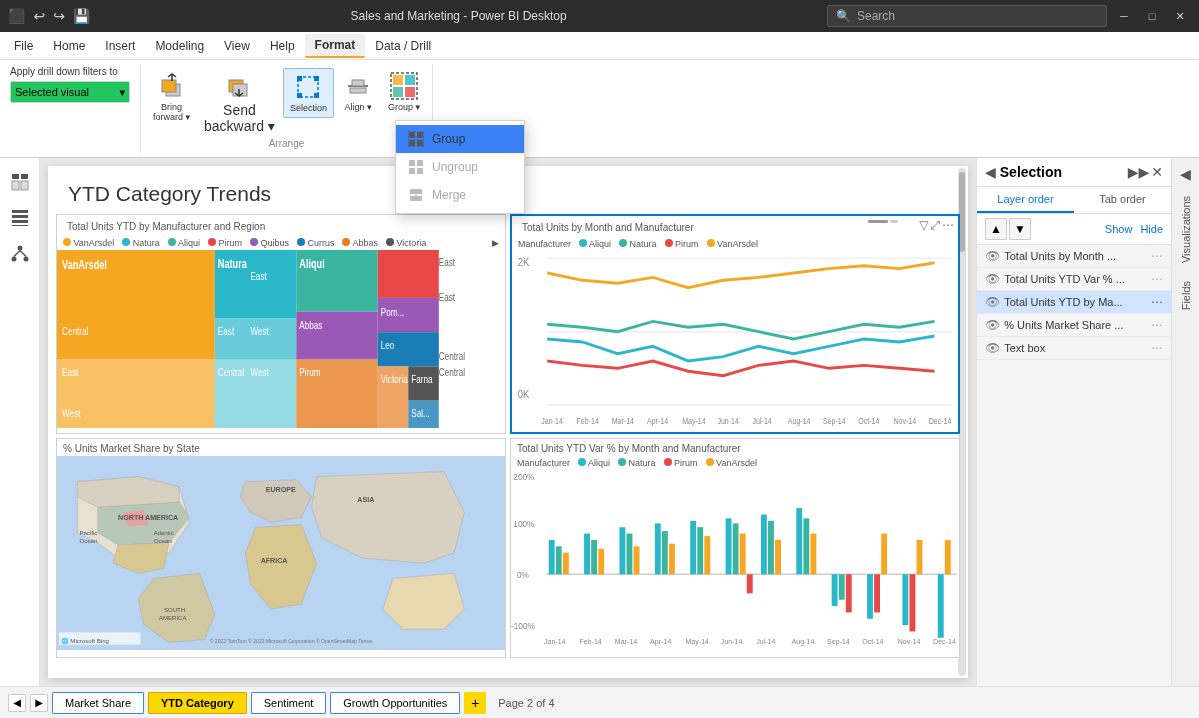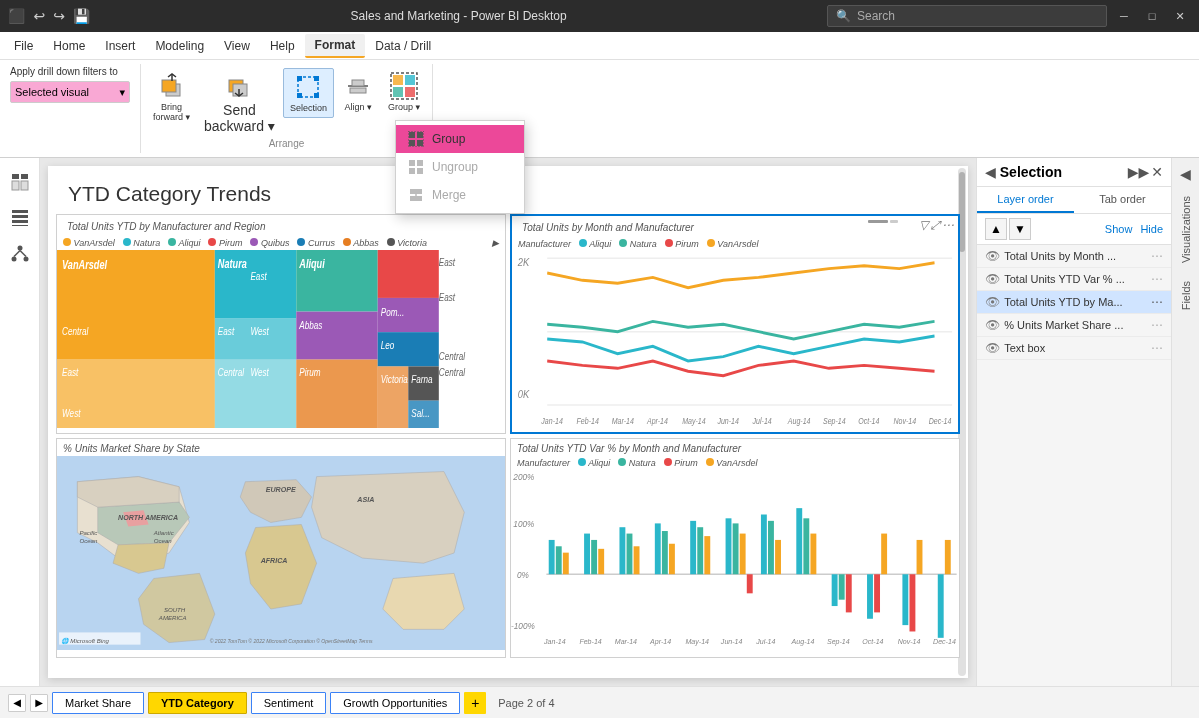--- a/index.html
+++ b/index.html
@@ -83,21 +83,21 @@
     }
     .drill-filter-area {
       display: flex;
       flex-direction: column;
       padding: 2px 10px;
       border-right: 1px solid #e0e0e0;
       gap: 4px;
     }
     .drill-label { font-size: 10px; color: #333; }
     .drill-dropdown {
-      width: 120px; height: 22px; border: 1px solid #ccc; background: #f9a8d4;
+      width: 120px; height: 22px; border: 1px solid #ccc; background: #22c55e;
       font-size: 11px; padding: 0 4px; border-radius: 2px; display: flex; align-items: center;
       justify-content: space-between; cursor: pointer;
     }
 
     
     .main-area {
       display: flex;
       height: calc(718px - 32px - 28px - 98px - 32px);
       background: #f3f3f3;
     }
@@ -141,21 +141,20 @@
     }
 
     
     .charts-grid {
       display: grid;
       grid-template-columns: 1fr 1fr;
       grid-template-rows: 1fr 1fr;
       gap: 4px;
       padding: 0 8px 8px;
       height: calc(100% - 60px);
-      font-style: italic;
     }
     .chart-box {
       border: 1px solid #d0d0d0;
       background: white;
       position: relative;
       overflow: hidden;
     }
     .chart-box.selected { border: 2px solid #0078d4; }
     .chart-title { font-size: 10px; color: #555; padding: 4px 6px 2px; }
     .chart-legend { font-size: 9px; color: #555; padding: 2px 6px; display: flex; gap: 8px; flex-wrap: wrap; align-items: center; }
@@ -256,21 +255,21 @@
       border: 1px solid #d0d0d0;
       box-shadow: 2px 4px 12px rgba(0,0,0,0.2);
       z-index: 100;
       width: 130px;
       padding: 4px 0;
     }
     .dropdown-item {
       display: flex; align-items: center; padding: 6px 12px;
       gap: 8px; cursor: pointer; font-size: 12px; color: #333;
     }
-    .dropdown-item.active { background: #ec4899; }
+    .dropdown-item.active { background: #3b82f6; }
     .dropdown-item.disabled { color: #aaa; }
 
     
     svg { display: block; }
   </style>
 </head>
 <body>
 
 <div class="title-bar">
   <div class="title-bar-left">

